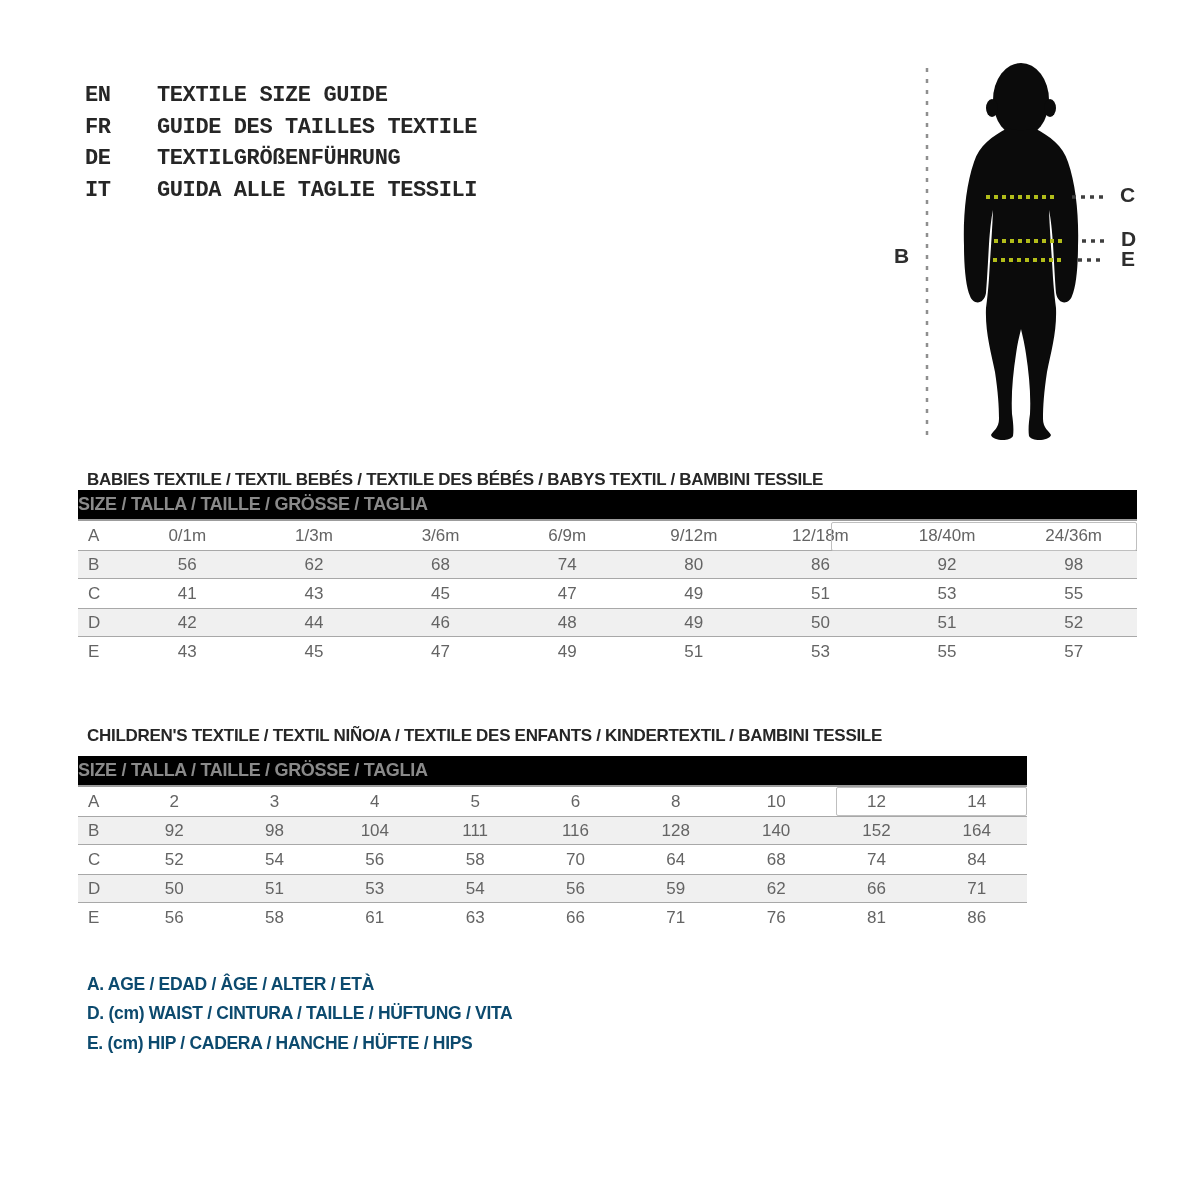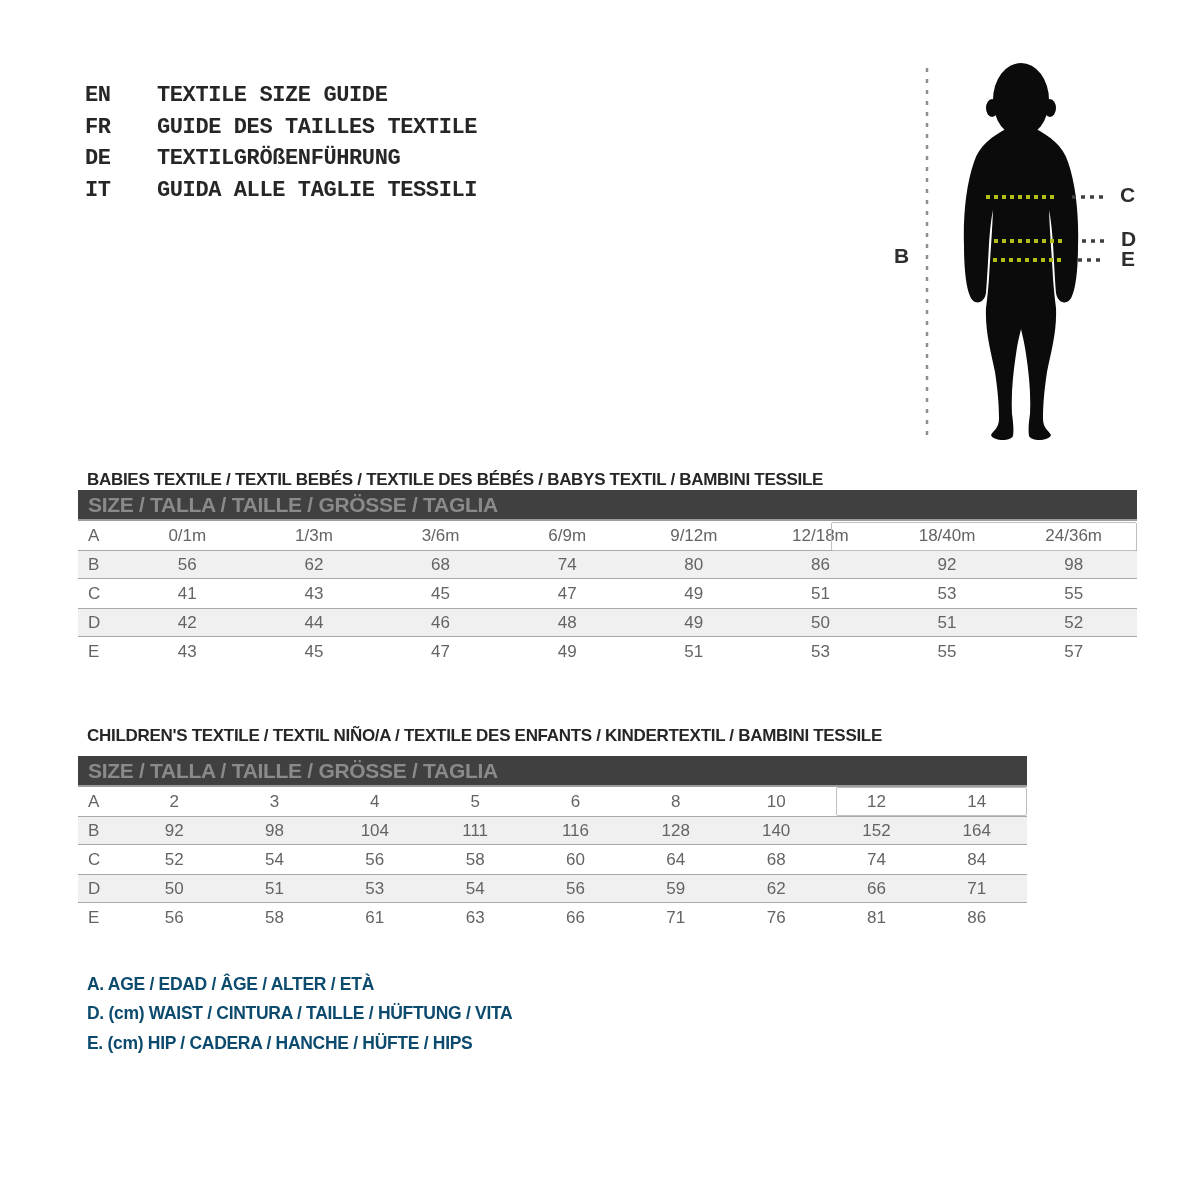--- a/index.html
+++ b/index.html
@@ -15,22 +15,22 @@
   .lang-code{width:72px;}
   
   .figure{position:absolute;left:880px;top:40px;width:320px;height:420px;}
   .figure svg{position:absolute;left:0;top:0;}
   .m-label{position:absolute;font-size:21px;font-weight:600;color:#2e2e2e;}
   
   .section-title{position:absolute;left:87px;font-size:17px;font-weight:bold;
     color:#262626;letter-spacing:-0.3px;white-space:nowrap;}
   
   .size-table{position:absolute;left:78px;}
-  .thead{height:29px;line-height:29px;background:#404040;color:#8a8a8a;
-    font-size:21px;font-weight:bold;padding-left:10px;letter-spacing:-0.3px;
+  .thead{height:29px;line-height:29px;background:#000000;color:#8a8a8a;
+    font-size:18px;font-weight:bold;letter-spacing:-0.3px;
     border-bottom:2px solid #9c9c9c;}
   .trow{display:flex;height:29px;line-height:29px;font-size:17px;color:#646464;
     box-sizing:border-box;}
   .trow.stripe{background:#f0f0f0;border-top:1px solid #a8a8a8;
     border-bottom:1px solid #a8a8a8;line-height:27px;}
   .tlabel{width:36px;padding-left:10px;flex:none;}
   .tcell{flex:1;text-align:center;}
   
   .hl-box{position:absolute;border:1px solid #bfbfbf;border-radius:2px;
     background:transparent;box-sizing:border-box;}
@@ -206,21 +206,21 @@
       <div class="tcell">140</div>
       <div class="tcell">152</div>
       <div class="tcell">164</div>
     </div>
     <div class="trow">
       <div class="tlabel">C</div>
       <div class="tcell">52</div>
       <div class="tcell">54</div>
       <div class="tcell">56</div>
       <div class="tcell">58</div>
-      <div class="tcell">60</div>
+      <div class="tcell">70</div>
       <div class="tcell">64</div>
       <div class="tcell">68</div>
       <div class="tcell">74</div>
       <div class="tcell">84</div>
     </div>
     <div class="trow stripe">
       <div class="tlabel">D</div>
       <div class="tcell">50</div>
       <div class="tcell">51</div>
       <div class="tcell">53</div>

